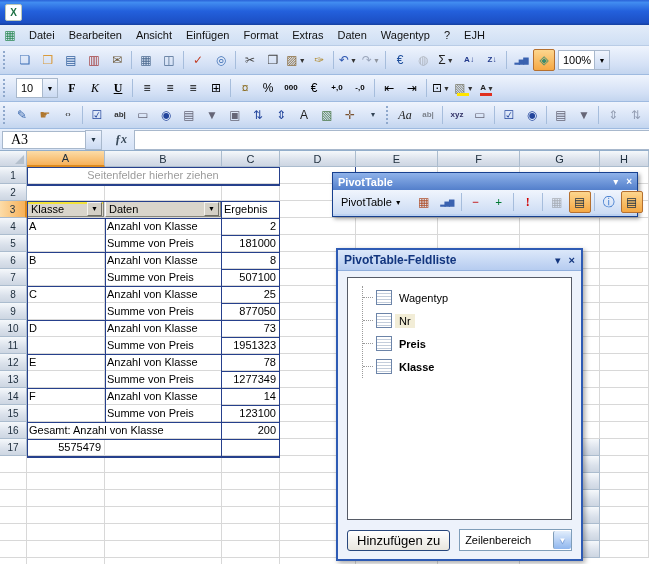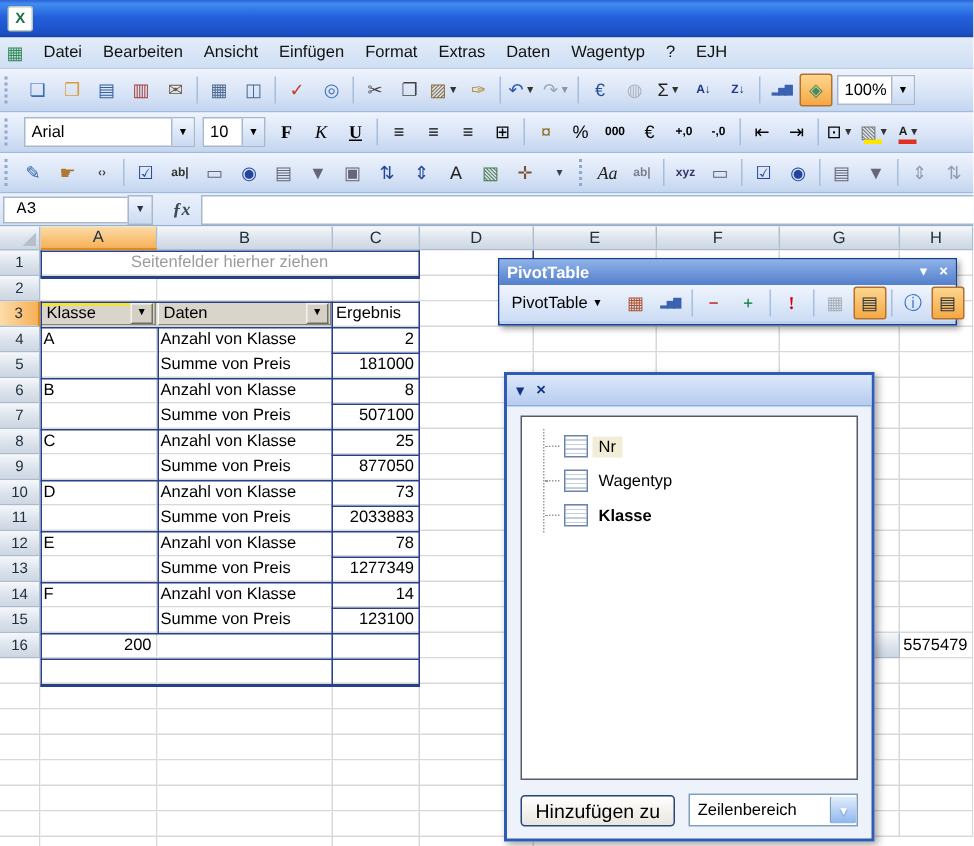--- a/index.html
+++ b/index.html
@@ -26,21 +26,21 @@
   .g-small{font-size:8px !important;font-weight:bold}
   .g-tiny{font-size:7px !important;letter-spacing:-1px}
   .g-b{font-weight:bold;font-family:"Liberation Serif",serif}
   .g-i{font-style:italic;font-family:"Liberation Serif",serif}
   .g-u{text-decoration:underline;font-family:"Liberation Serif",serif;font-weight:bold}
   .tbcombo{height:18px;background:#fff;border:1px solid #A8B8CC;display:flex;align-items:center;font-size:11px;padding-left:4px;margin:0 2px}
   .tbcombo .cv{flex:1;overflow:hidden;white-space:nowrap}
   .tbcombo .cdd{width:14px;height:100%;display:flex;align-items:center;justify-content:center;font-size:7px;background:linear-gradient(#F0F5FD,#CADAF2);border-left:1px solid #A8B8CC}
   
   .fbar{height:21px;background:linear-gradient(#EAF1FC,#D5E2F6);display:flex;align-items:center;border-bottom:1px solid #93AECB;padding-left:2px}
-  .name-box{width:74px;height:16px;background:#fff;border:1px solid #A8B8CC;border-right:none;font-size:11px;padding:0 0 0 8px;outline:none;font-family:Liberation Mono, monospace}
+  .name-box{width:74px;height:16px;background:#fff;border:1px solid #A8B8CC;border-right:none;font-size:14px;padding:0 0 0 8px;outline:none;font-family:Liberation Serif, serif}
   .name-dd{width:15px;height:18px;background:linear-gradient(#F0F5FD,#CADAF2);border:1px solid #A8B8CC;display:flex;align-items:center;justify-content:center;font-size:7px;color:#234}
   .fx-btn{width:26px;height:18px;display:flex;align-items:center;justify-content:center;font-family:"Liberation Serif",serif;font-style:italic;font-weight:bold;font-size:12px;color:#3A4A5A;margin-left:6px}
   .formula-input{flex:1;height:16px;background:#fff;border:1px solid #A8B8CC;border-right:none;font-size:11px;outline:none;font-family:inherit}
   
   .grid{position:relative;height:418px;display:grid;grid-template-columns:27px 78px 117px 58px 76px 82px 82px 80px 49px;grid-template-rows:16px repeat(24,17px);overflow:hidden;background:#fff}
   .ch{background:linear-gradient(#F5F8FB,#DAE1EB 60%,#CDD6E2);border-right:1px solid #ABBCCE;border-bottom:1px solid #ABBCCE;font-size:11px;color:#20303F;display:flex;align-items:center;justify-content:center;overflow:hidden}
   .ch.corner{position:relative}
   .ch.corner::after{content:"";position:absolute;right:2px;bottom:2px;border-left:9px solid transparent;border-bottom:9px solid #B4C0CD}
   .ch.colsel{background:linear-gradient(#FCDCA8,#F7B159);border-bottom:2px solid #DD8A1E}
   .ch.rowsel{background:linear-gradient(90deg,#FCDCA8,#F7B159);border-right:2px solid #DD8A1E;font-size:10px}
@@ -182,24 +182,20 @@
       </span>
       <span class="tbcombo" style="width: 46px;">
         <span class="cv">100%</span>
         <span class="cdd">▼</span>
       </span>
     </span>
 </div>
 
 <div class="tbar tb2">
   <span class="handle"></span>
-  <span class="tbcombo" style="width:108px">
-    <span class="cv">Arial</span>
-    <span class="cdd">▼</span>
-  </span>
   <span class="tbcombo" style="width:36px">
     <span class="cv">10</span>
     <span class="cdd">▼</span>
   </span>
   <span id="tb-formatting" style="display:flex;align-items:center;gap:1px">
       <span class="tb-btn">
         <span class="glyph g-b">F</span>
       </span>
       <span class="tb-btn">
         <span class="glyph g-i">K</span>
@@ -467,21 +463,21 @@
     <div class="cell">Anzahl von Klasse</div>
     <div class="cell num">73</div>
     <div class="cell"></div>
     <div class="cell"></div>
     <div class="cell"></div>
     <div class="cell"></div>
     <div class="cell"></div>
     <div class="ch rh">11</div>
     <div class="cell"></div>
     <div class="cell">Summe von Preis</div>
-    <div class="cell num">2033883</div>
+    <div class="cell num">1951323</div>
     <div class="cell"></div>
     <div class="cell"></div>
     <div class="cell"></div>
     <div class="cell"></div>
     <div class="cell"></div>
     <div class="ch rh">12</div>
     <div class="cell">E</div>
     <div class="cell">Anzahl von Klasse</div>
     <div class="cell num">78</div>
     <div class="cell"></div>
@@ -510,20 +506,21 @@
     <div class="ch rh">15</div>
     <div class="cell"></div>
     <div class="cell">Summe von Preis</div>
     <div class="cell num">123100</div>
     <div class="cell"></div>
     <div class="cell"></div>
     <div class="cell"></div>
     <div class="cell"></div>
     <div class="cell"></div>
     <div class="ch rh">16</div>
+    <div class="cell" style="grid-column: span 2;">Gesamt: Anzahl von Klasse</div>
     <div class="cell num">200</div>
     <div class="cell"></div>
     <div class="cell"></div>
     <div class="cell"></div>
     <div class="cell"></div>
     <div class="cell"></div>
     <div class="ch rh">17</div>
     <div class="cell num">5575479</div>
     <div class="cell"></div>
     <div class="cell"></div>
@@ -665,35 +662,40 @@
         </span>
         <span class="tb-btn active">
           <span class="glyph" style="color: rgb(34, 51, 68);">▤</span>
         </span>
       </span>
   </div>
 </div>
 
 <div class="flwin">
   <div class="fl-title">
+    <span>PivotTable-Feldliste</span>
     <span class="winbtns">
       <span>▾</span>
       <span>×</span>
     </span>
   </div>
   <div class="fl-body">
     <div class="fl-listbox">
       <div class="fl-tree" id="fl-tree">
           <div class="fl-item">
             <span class="ficon"></span>
+            <span class="fl-label">Wagentyp</span>
+          </div>
+          <div class="fl-item">
+            <span class="ficon"></span>
             <span class="fl-label sel">Nr</span>
           </div>
           <div class="fl-item">
             <span class="ficon"></span>
-            <span class="fl-label">Wagentyp</span>
+            <span class="fl-label bold">Preis</span>
           </div>
           <div class="fl-item">
             <span class="ficon"></span>
             <span class="fl-label bold">Klasse</span>
           </div>
         </div>
     </div>
     <div class="fl-bottom">
       <button class="fl-addbtn">Hinzufügen zu</button>
       <span class="fl-combo">

